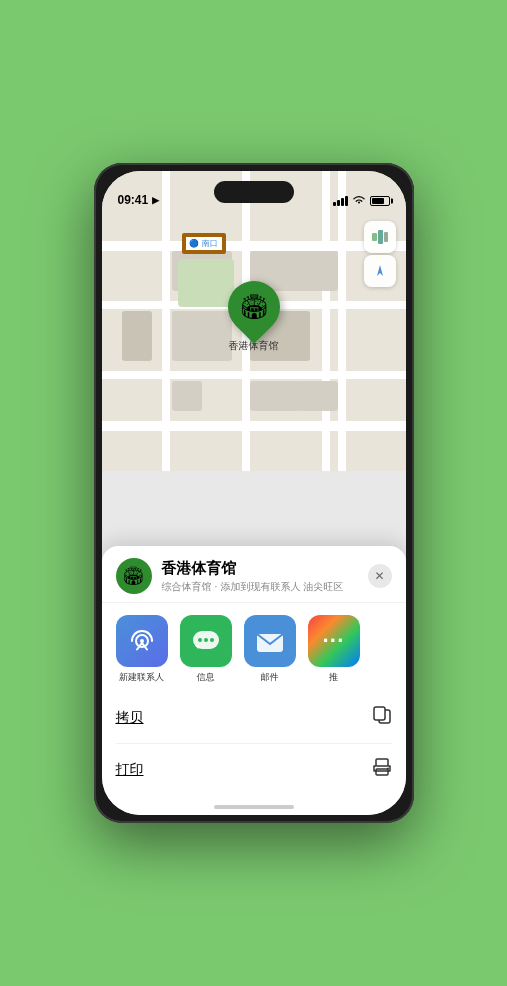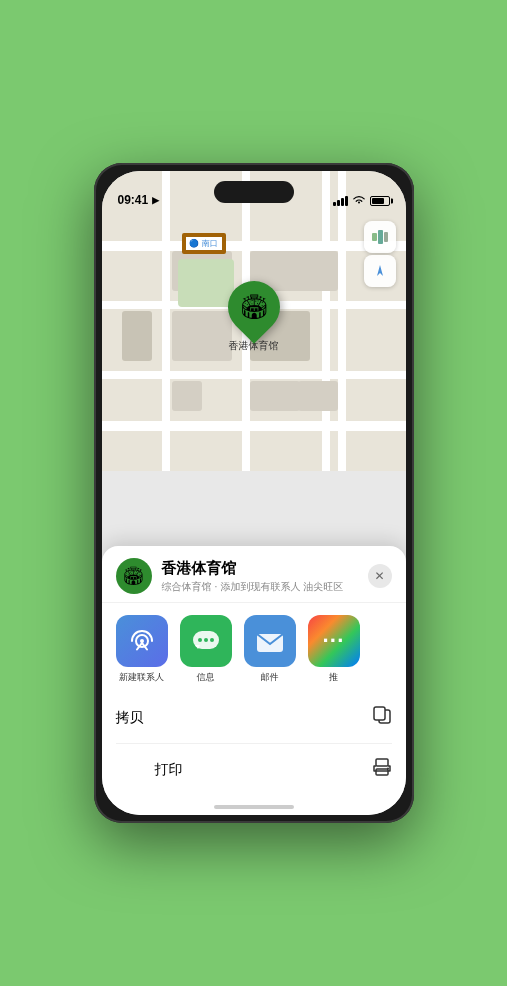--- a/index.html
+++ b/index.html
@@ -362,25 +362,25 @@
     .action-list {
       padding: 0 14px;
     }
 
     .action-item {
       display: flex;
       align-items: center;
       justify-content: space-between;
       padding: 13px 0;
       border-bottom: 1px solid #f0f0f0;
+      text-decoration: underline;
     }
 
     .action-item:last-child {
       border-bottom: none;
-      margin-left: 39px;
     }
 
     .action-label {
       font-size: 14px;
       color: #000;
     }
 
     .action-icon {
       font-size: 18px;
       color: #333;

